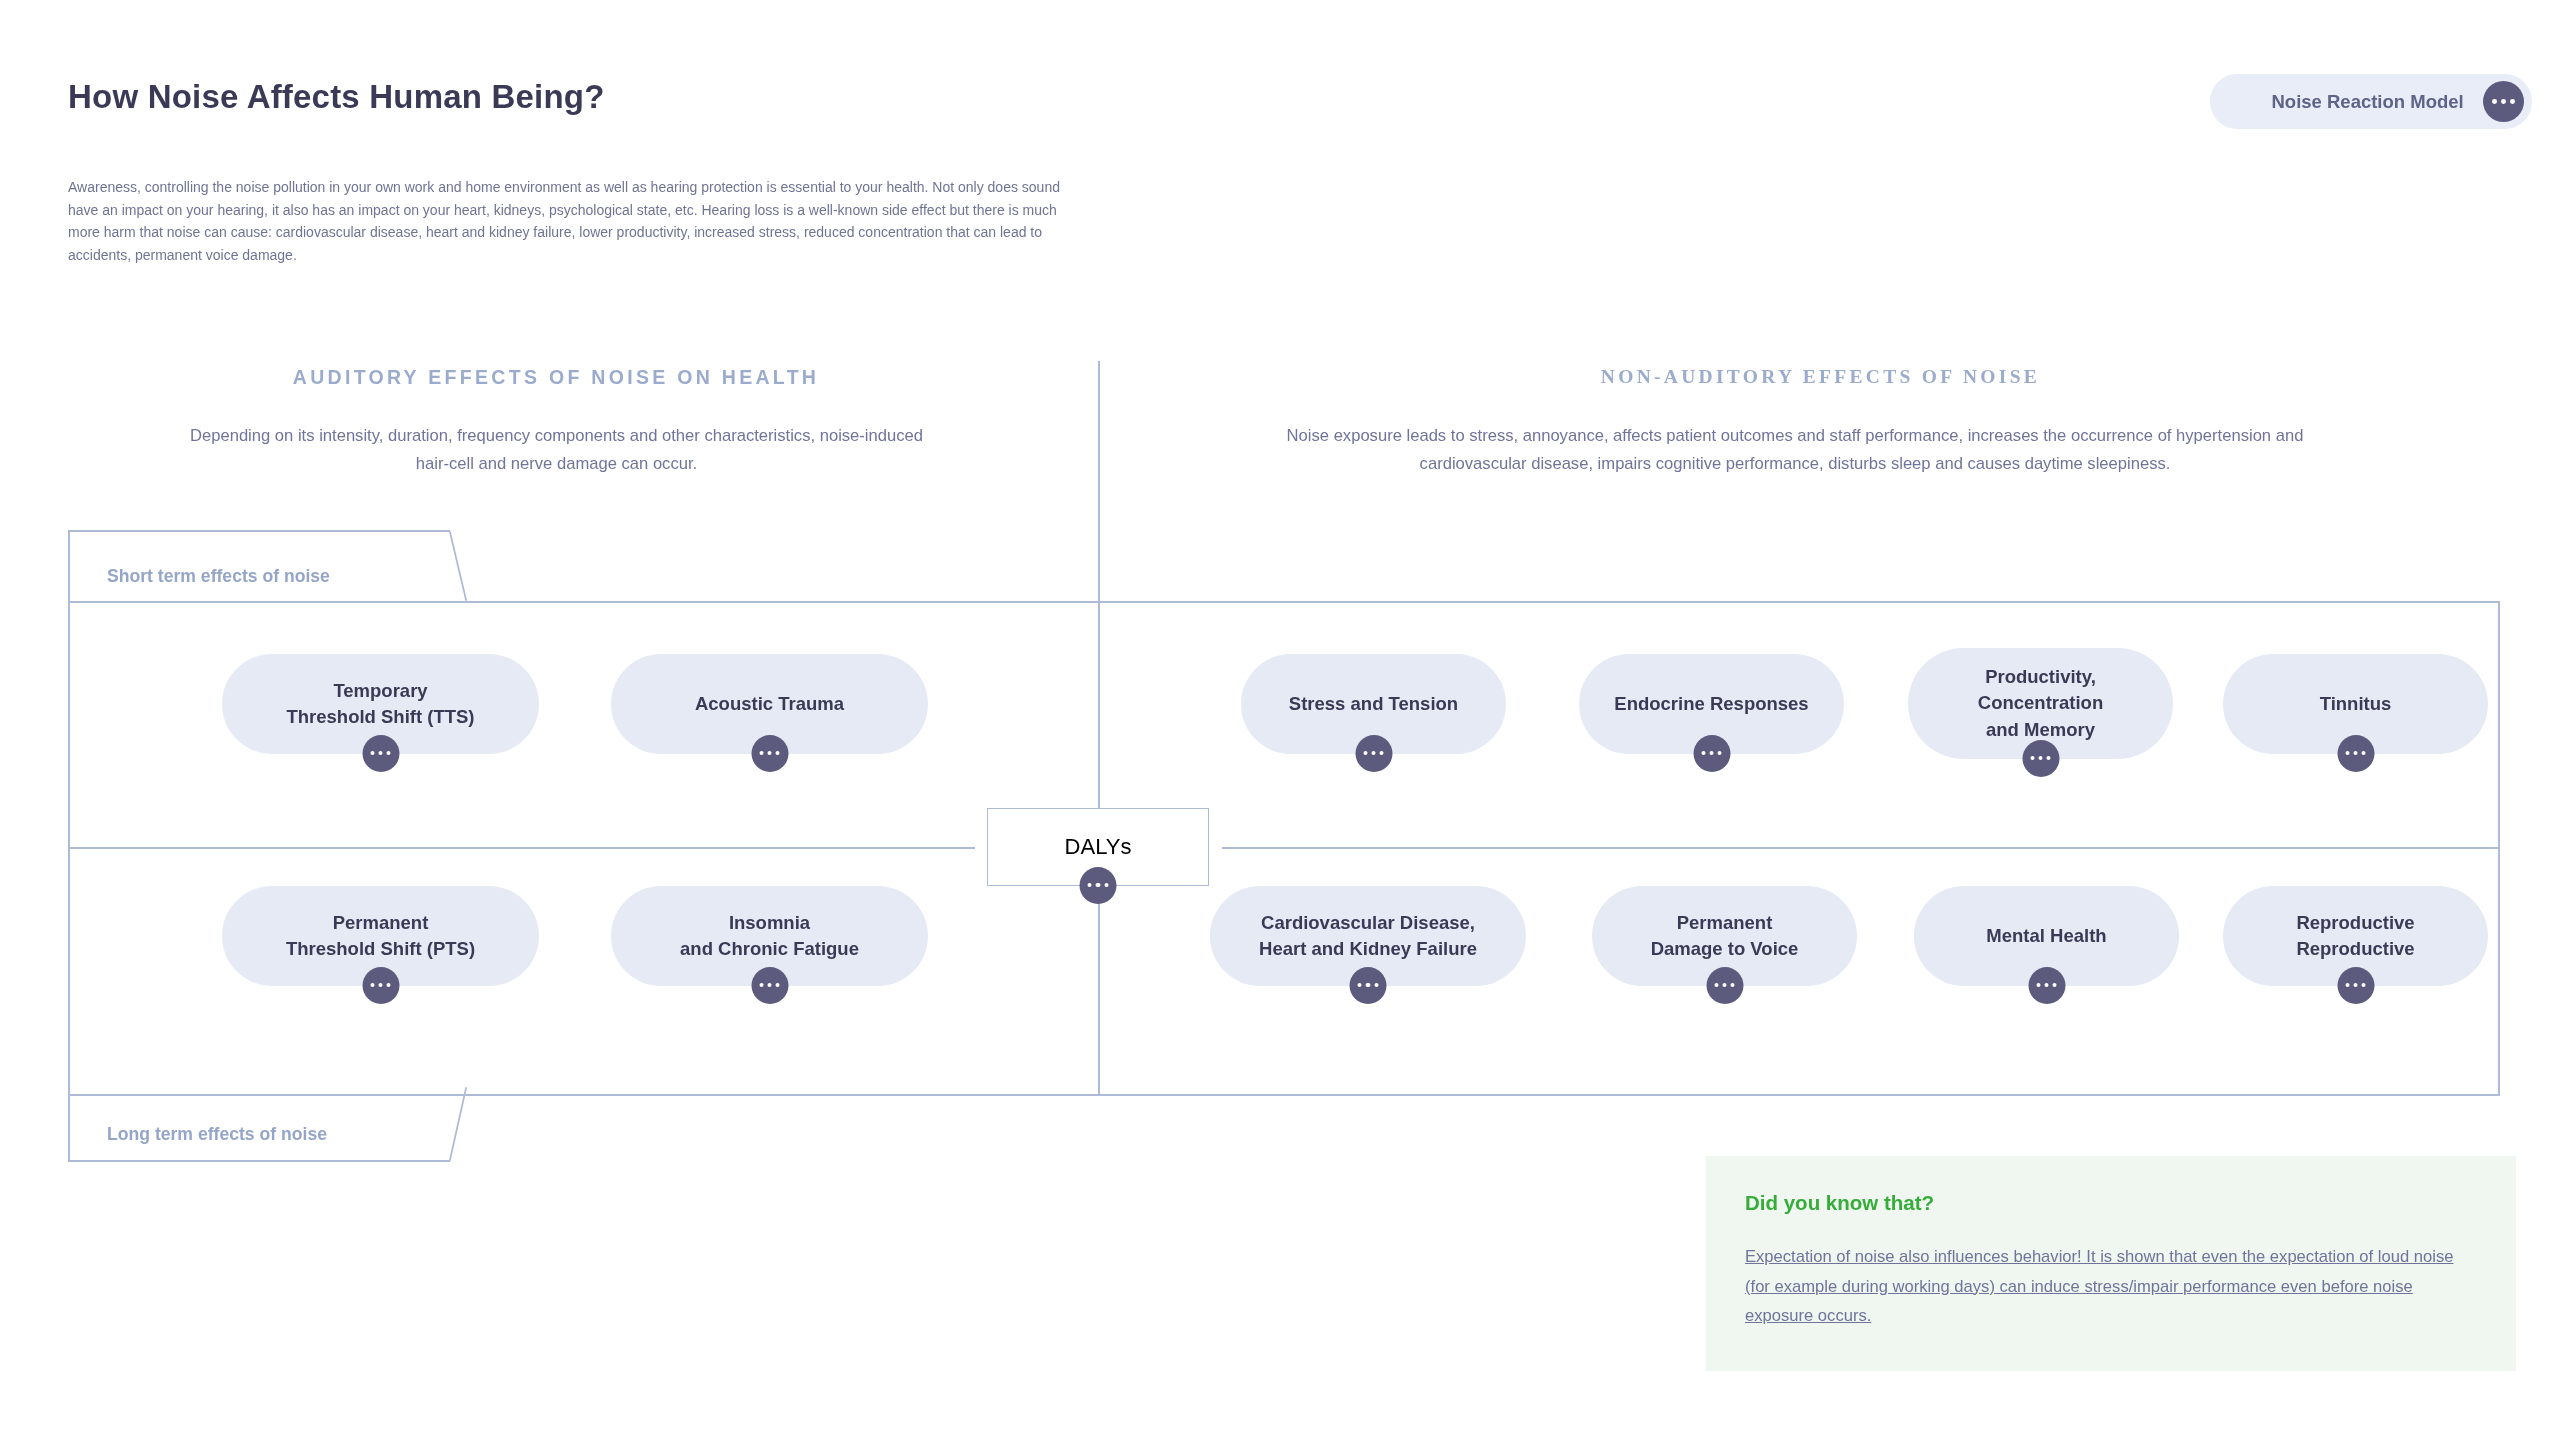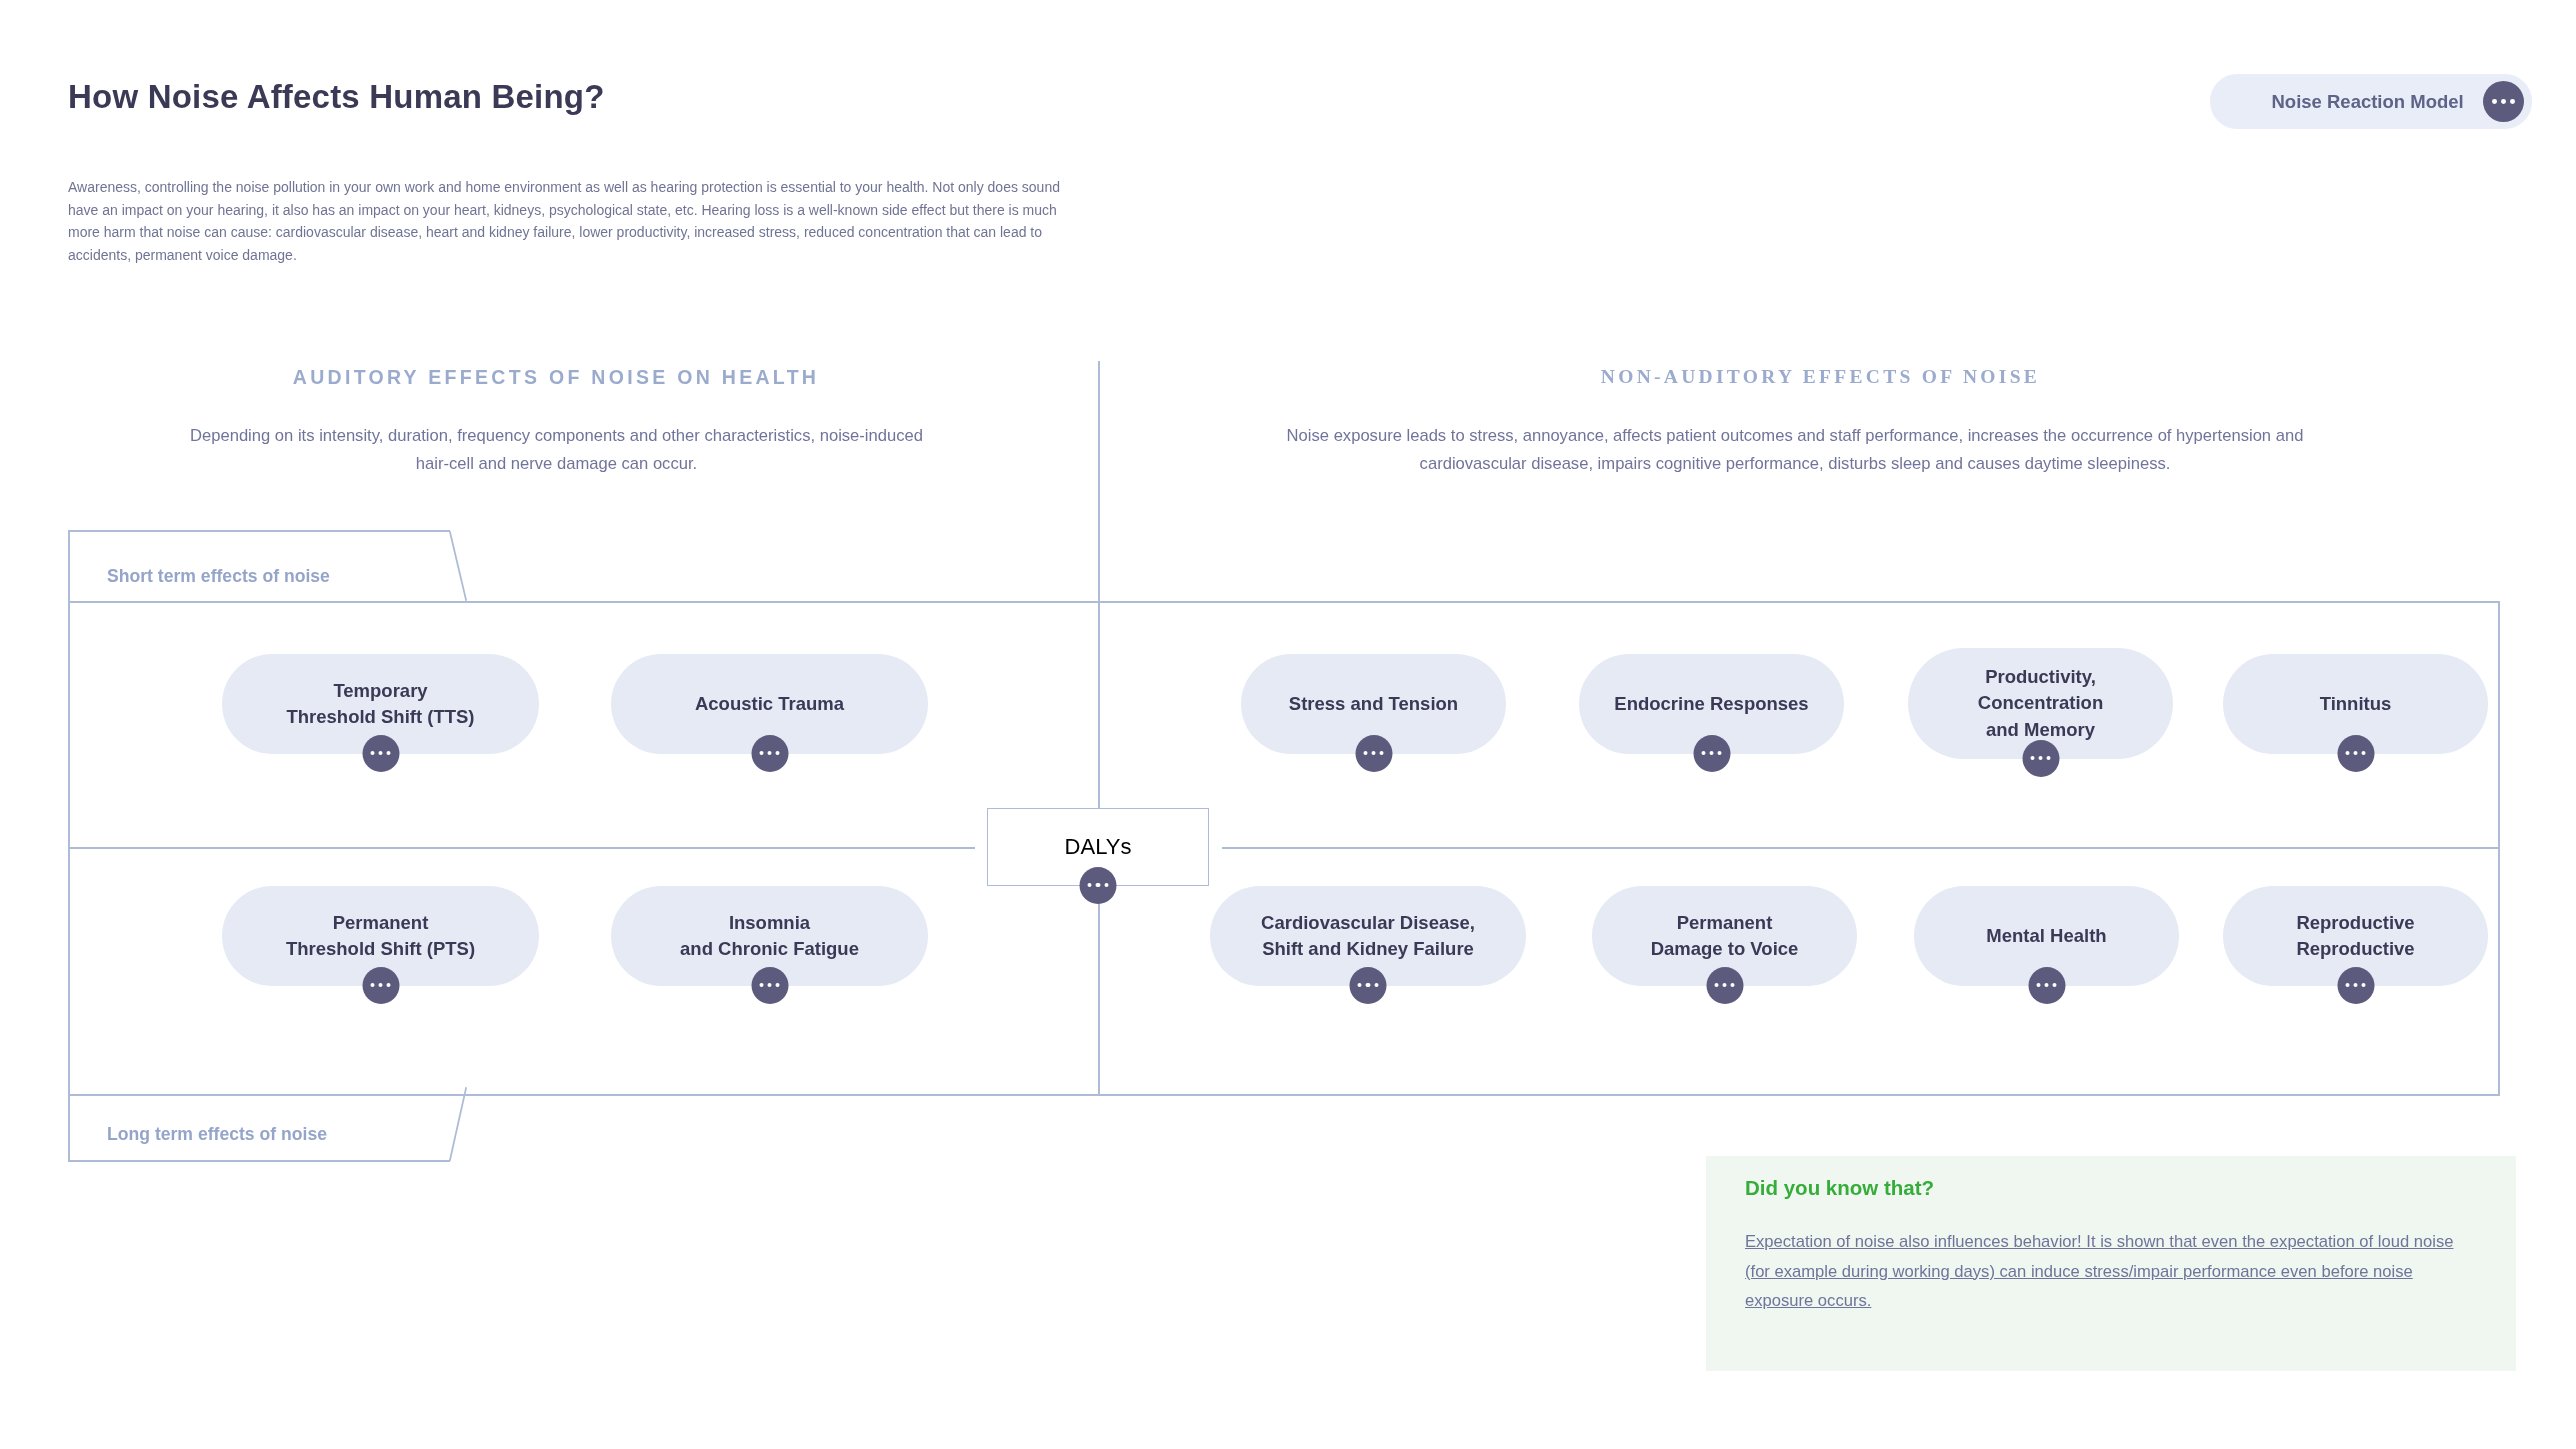--- a/index.html
+++ b/index.html
@@ -97,21 +97,21 @@
   .dalys .pdots{
     position:absolute;left:50%;bottom:-18.5px;transform:translateX(-50%);
     width:37px;height:37px;border-radius:50%;
     background:#5c5b7e;display:flex;align-items:center;justify-content:center;gap:3.9px;
   }
   .dalys .pdots i{width:4.4px;height:4.4px;border-radius:50%;background:#fff;display:block;}
 
   
   .dyk{
     position:absolute;left:1706px;top:1156px;width:810px;height:215px;
-    background:#eff7f0;box-sizing:border-box;padding:20px 39px;
+    background:#eff7f0;box-sizing:border-box;padding:35px 39px;
   }
   .dyk-title{font-size:20.5px;font-weight:700;color:#36ad3a;margin-bottom:27px;}
   .dyk-body{font-size:16.6px;line-height:1.78;color:#70749a;text-decoration:underline;}
 </style>
 </head>
 <body>
 
 <div class="page">
 
   <div class="page-title">How Noise Affects Human Being?</div>
@@ -260,21 +260,21 @@
     <span class="pdots">
         <i></i>
         <i></i>
         <i></i>
       </span>
   </div>
 
   <div class="pill" style="left:1210px;top:886px;width:316px;height:100px;">
     <span>
       <span>Cardiovascular Disease,</span><br>
-      <span>Shift and Kidney Failure</span>
+      <span>Heart and Kidney Failure</span>
     </span>
     <span class="pdots">
         <i></i>
         <i></i>
         <i></i>
       </span>
   </div>
 
   <div class="pill" style="left:1592px;top:886px;width:265px;height:100px;">
     <span>

